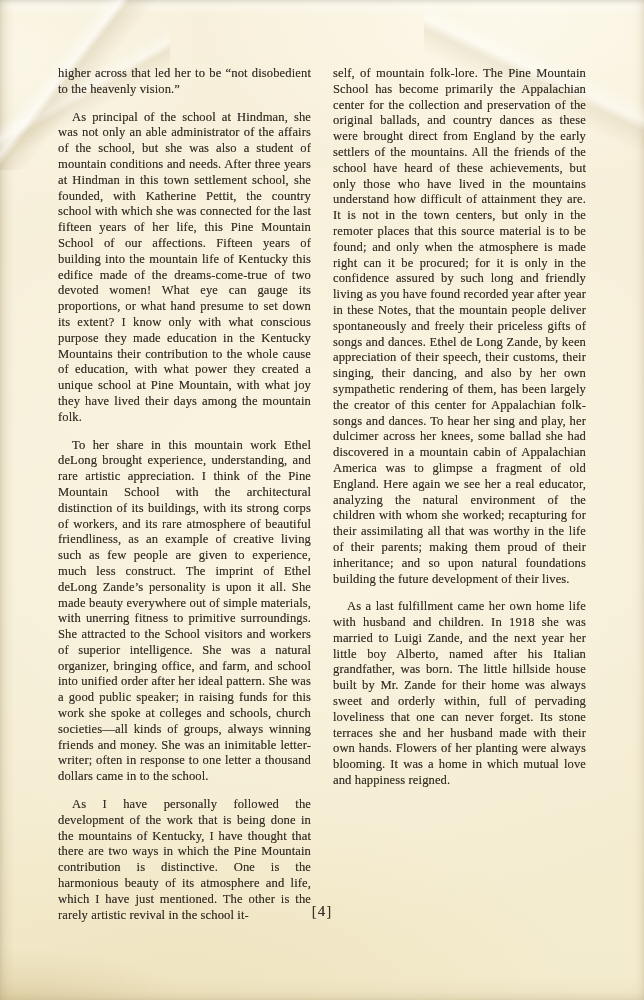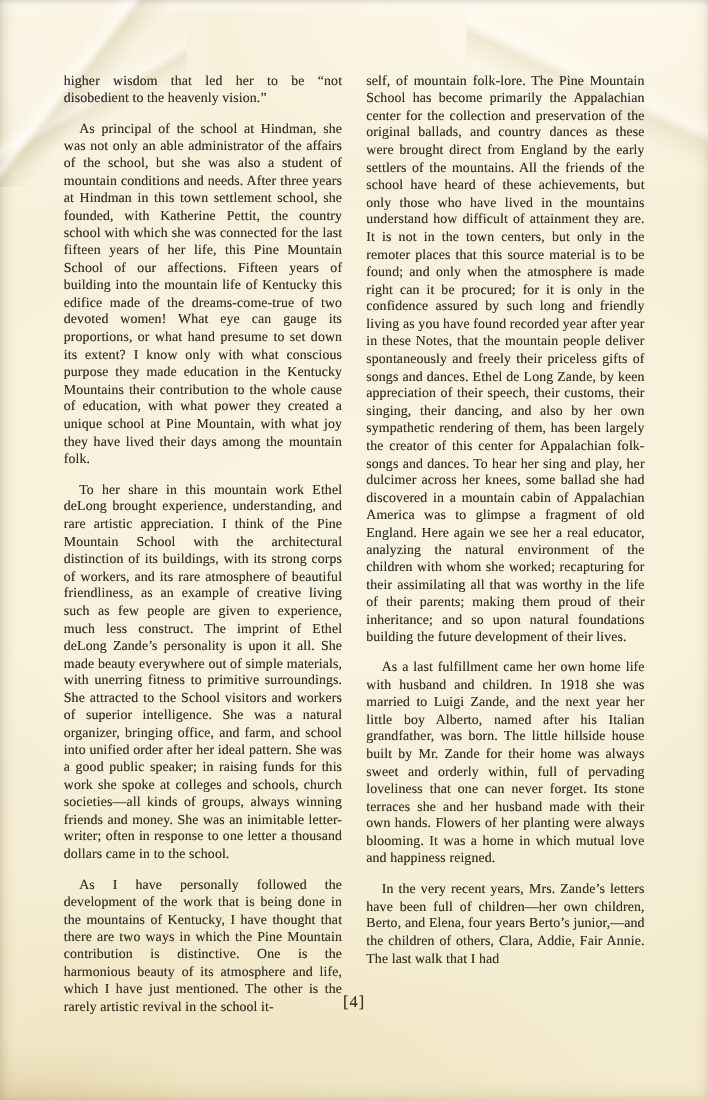--- a/index.html
+++ b/index.html
@@ -67,26 +67,25 @@
 </head>
 <body>
 
 <div class="scan">
   <div class="crease crease-tl"></div>
   <div class="crease crease-tr"></div>
   <div class="crease crease-bl"></div>
 
   <div class="text-block">
     <div class="col">
-      <p>higher wisdom that led her to be “not disobedient to the heavenly vision.”</p>
+      <p>higher across that led her to be “not disobedient to the heavenly vision.”</p>
       <p class="indent">As principal of the school at Hindman, she was not only an able administrator of the affairs of the school, but she was also a student of mountain conditions and needs. After three years at Hindman in this town settlement school, she founded, with Katherine Pettit, the country school with which she was connected for the last fifteen years of her life, this Pine Mountain School of our affections. Fifteen years of building into the mountain life of Kentucky this edifice made of the dreams-come-true of two devoted women! What eye can gauge its proportions, or what hand presume to set down its extent? I know only with what conscious purpose they made education in the Kentucky Mountains their contribution to the whole cause of education, with what power they created a unique school at Pine Mountain, with what joy they have lived their days among the mountain folk.</p>
       <p class="indent">To her share in this mountain work Ethel deLong brought experience, understanding, and rare artistic appreciation. I think of the Pine Mountain School with the architectural distinction of its buildings, with its strong corps of workers, and its rare atmosphere of beautiful friendliness, as an example of creative living such as few people are given to experience, much less construct. The imprint of Ethel deLong Zande’s personality is upon it all. She made beauty everywhere out of simple materials, with unerring fitness to primitive surroundings. She attracted to the School visitors and workers of superior intelligence. She was a natural organizer, bringing office, and farm, and school into unified order after her ideal pattern. She was a good public speaker; in raising funds for this work she spoke at colleges and schools, church societies—all kinds of groups, always winning friends and money. She was an inimitable letter-writer; often in response to one letter a thousand dollars came in to the school.</p>
       <p class="indent">As I have personally followed the development of the work that is being done in the mountains of Kentucky, I have thought that there are two ways in which the Pine Mountain contribution is distinctive. One is the harmonious beauty of its atmosphere and life, which I have just mentioned. The other is the rarely artistic revival in the school it-</p>
     </div>
     <div class="col">
       <p>self, of mountain folk-lore. The Pine Mountain School has become primarily the Appalachian center for the collection and preservation of the original ballads, and country dances as these were brought direct from England by the early settlers of the mountains. All the friends of the school have heard of these achievements, but only those who have lived in the mountains understand how difficult of attainment they are. It is not in the town centers, but only in the remoter places that this source material is to be found; and only when the atmosphere is made right can it be procured; for it is only in the confidence assured by such long and friendly living as you have found recorded year after year in these Notes, that the mountain people deliver spontaneously and freely their priceless gifts of songs and dances. Ethel de Long Zande, by keen appreciation of their speech, their customs, their singing, their dancing, and also by her own sympathetic rendering of them, has been largely the creator of this center for Appalachian folk-songs and dances. To hear her sing and play, her dulcimer across her knees, some ballad she had discovered in a mountain cabin of Appalachian America was to glimpse a fragment of old England. Here again we see her a real educator, analyzing the natural environment of the children with whom she worked; recapturing for their assimilating all that was worthy in the life of their parents; making them proud of their inheritance; and so upon natural foundations building the future development of their lives.</p>
       <p class="indent">As a last fulfillment came her own home life with husband and children. In 1918 she was married to Luigi Zande, and the next year her little boy Alberto, named after his Italian grandfather, was born. The little hillside house built by Mr. Zande for their home was always sweet and orderly within, full of pervading loveliness that one can never forget. Its stone terraces she and her husband made with their own hands. Flowers of her planting were always blooming. It was a home in which mutual love and happiness reigned.</p>
-      <p class="indent">In the very recent years, Mrs. Zande’s letters have been full of children—her own children, Berto, and Elena, four years Berto’s junior,—and the children of others, Clara, Addie, Fair Annie. The last walk that I had</p>
     </div>
   </div>
 
   <div class="page-number">[4]</div>
 </div>
 
 </body></html>

